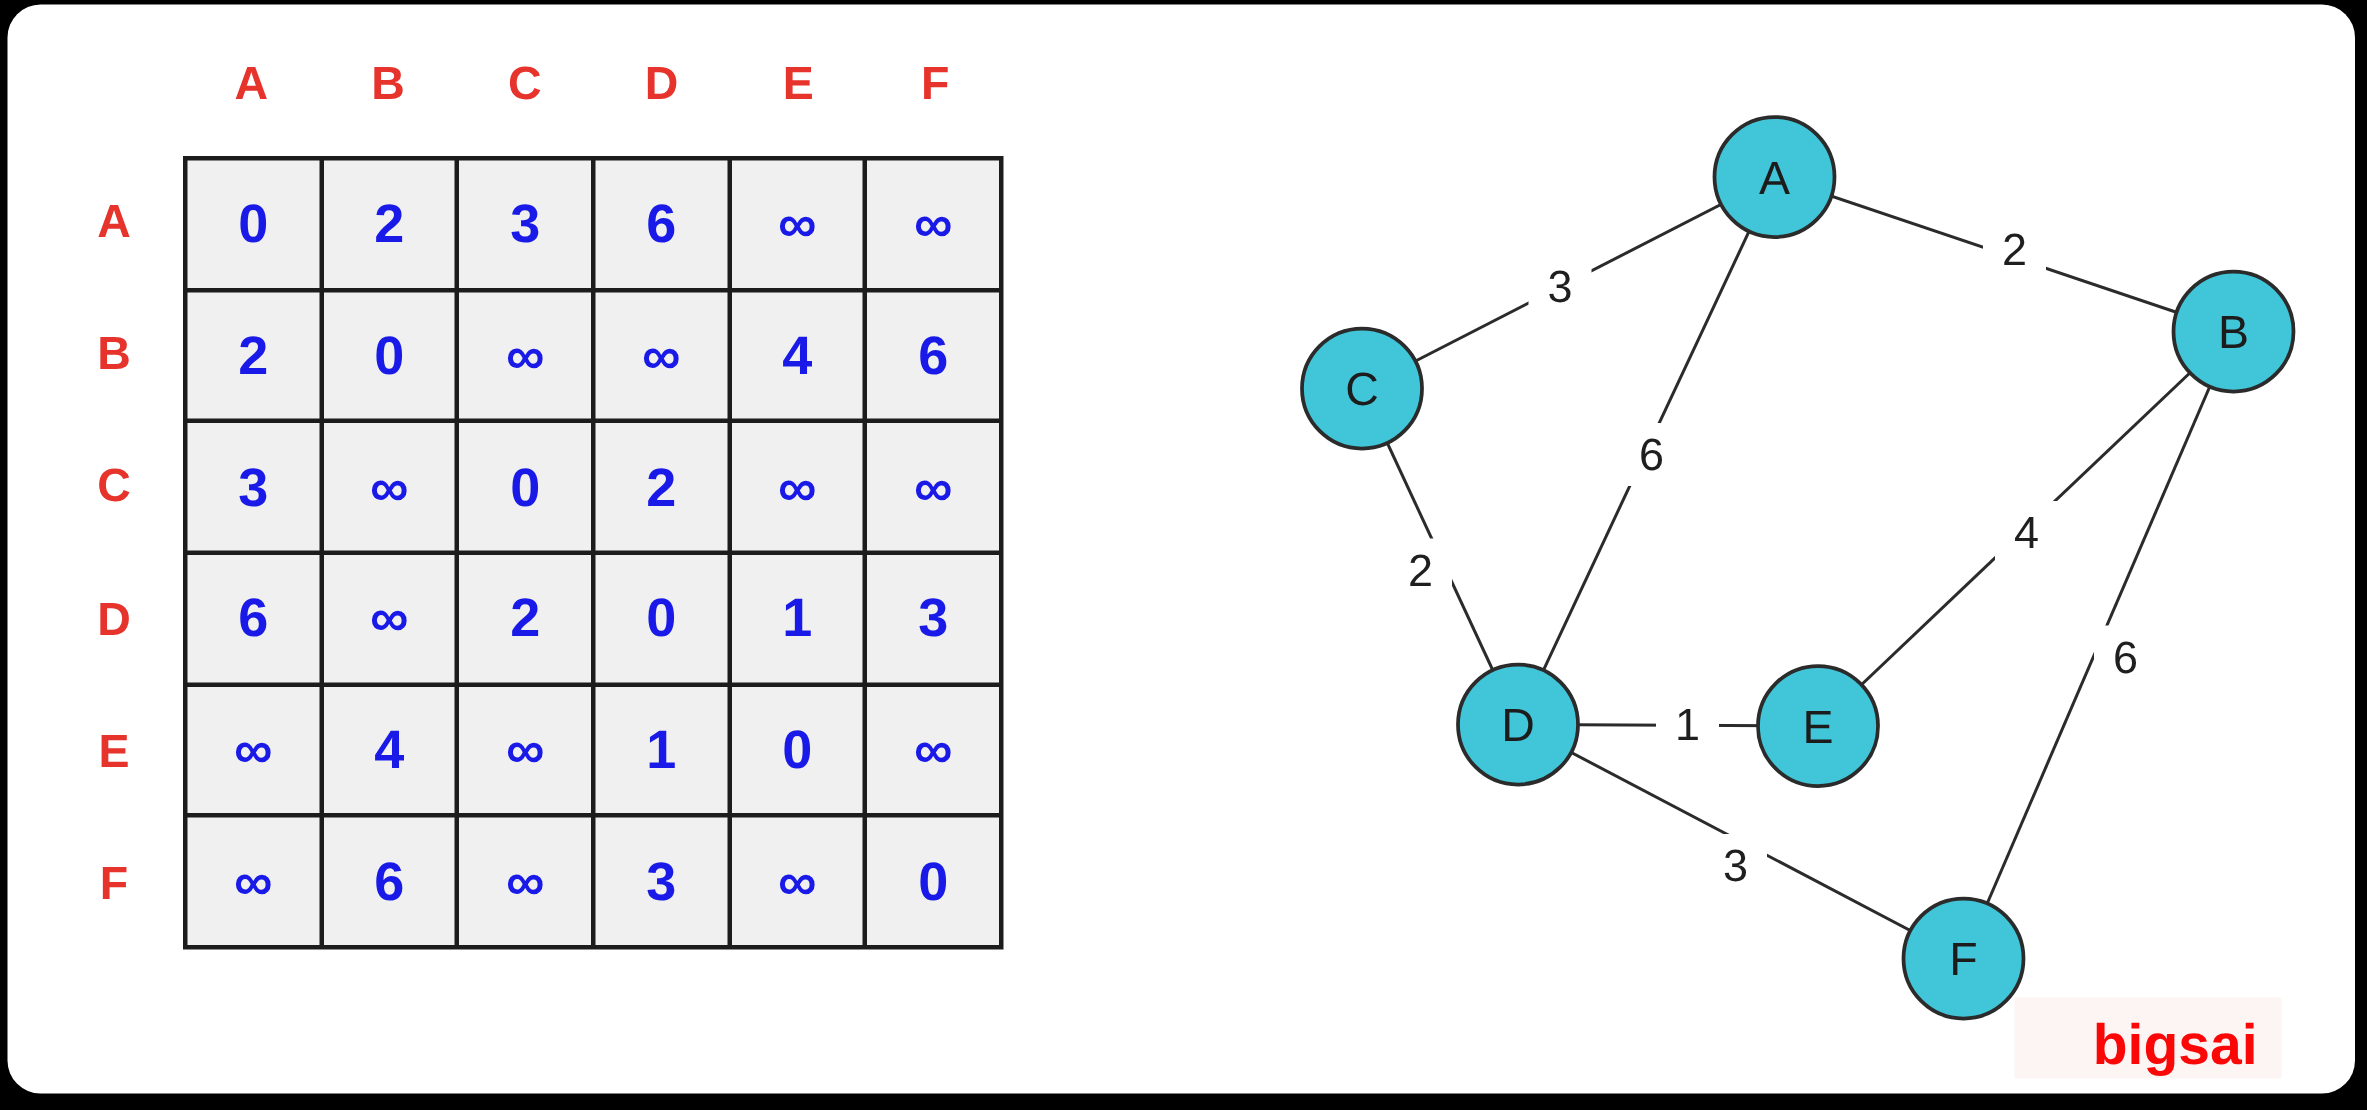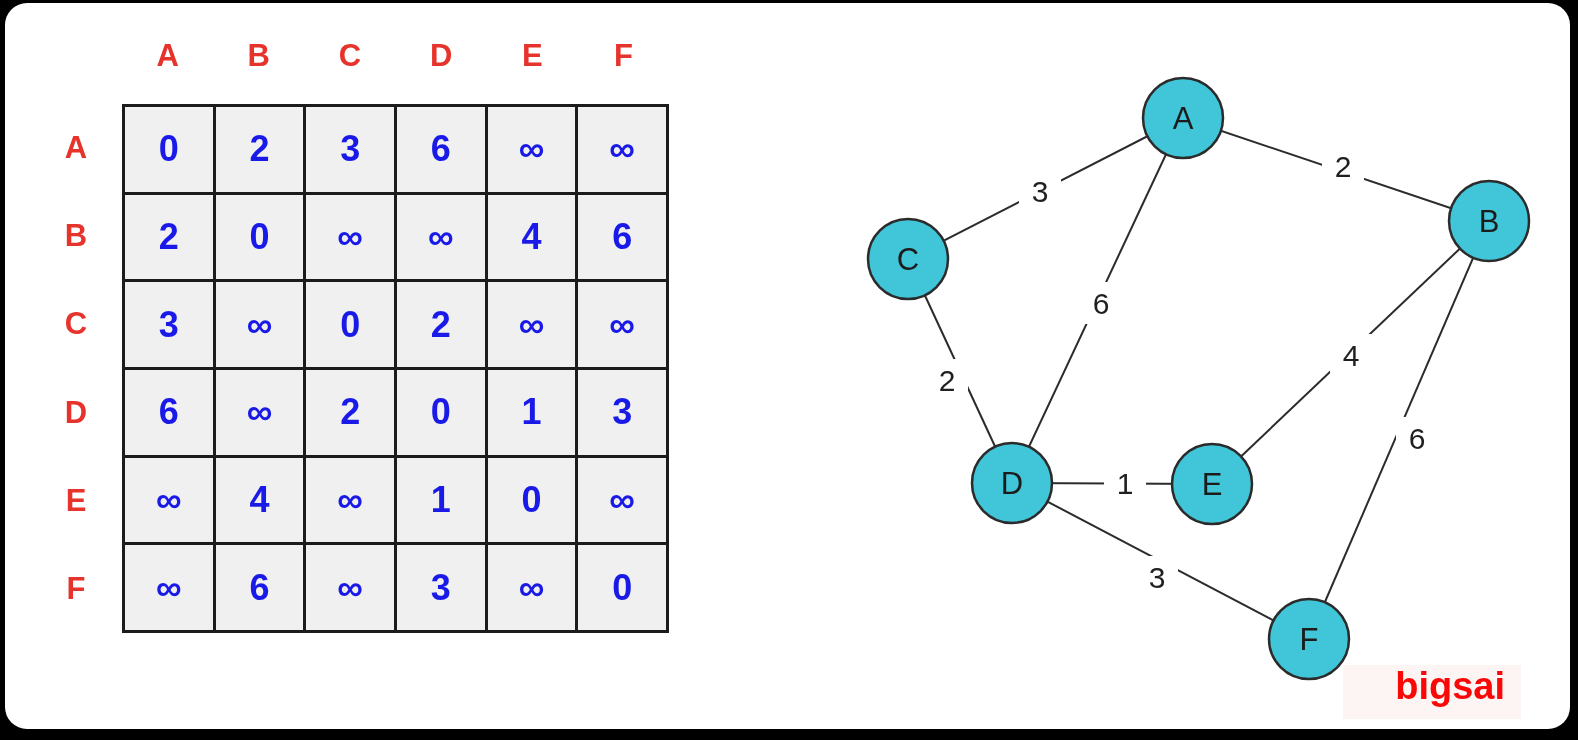--- a/index.html
+++ b/index.html
@@ -60,21 +60,21 @@
   .edge-label { font-size: 30px; fill: #1f1f1f; text-anchor: middle; }
   .node-circle { stroke: #2b2b2b; stroke-width: 2.5; }
   .node-label { font-size: 31px; font-weight: 500; fill: #1c1c1c; text-anchor: middle; }
   
   .watermark {
     position: absolute;
     left: 1343px; top: 665px;
     width: 178px; height: 54px;
     background: #fdf5f3;
     display: flex;
-    align-items: flex-start;
+    align-items: flex-end;
     justify-content: flex-end;
     padding-right: 16px;
     box-sizing: border-box;
     font-size: 38px;
     font-weight: 700;
     color: #fa0808;
   }
 </style>
 </head>
 <body>

